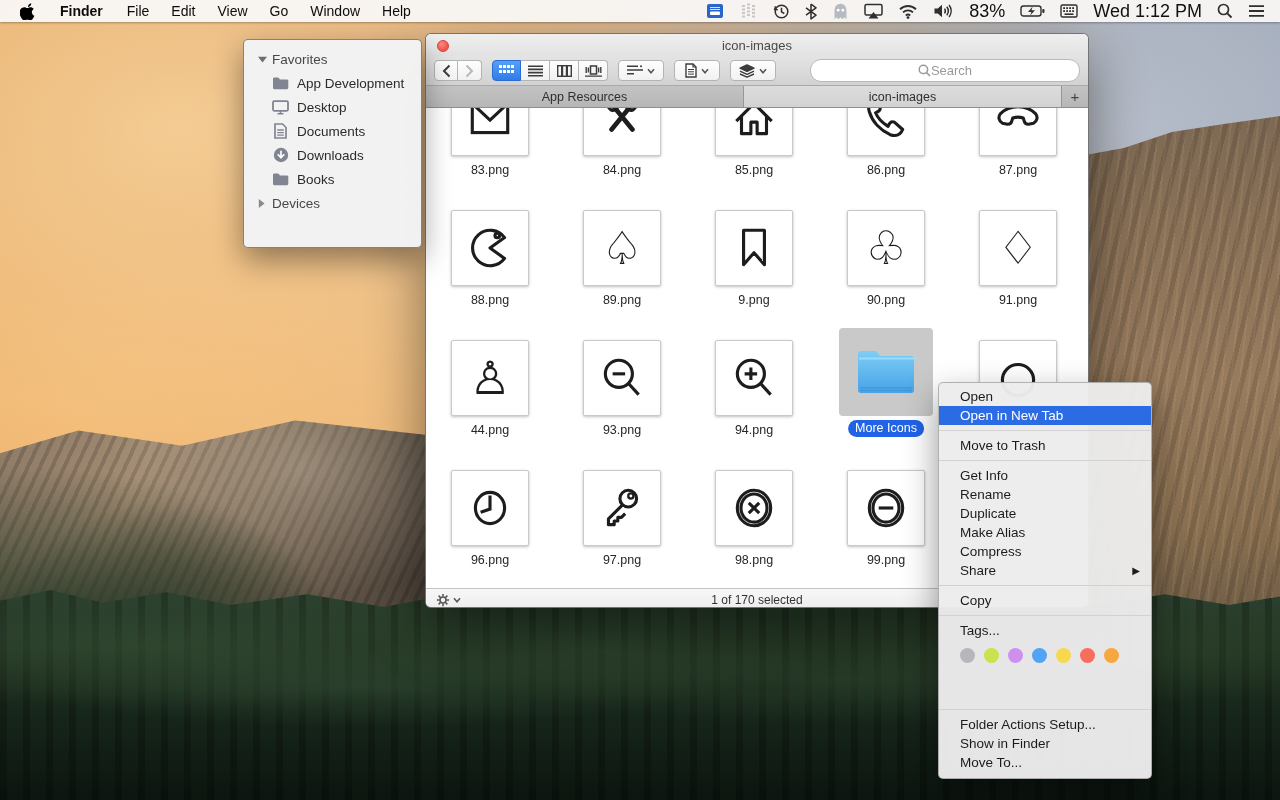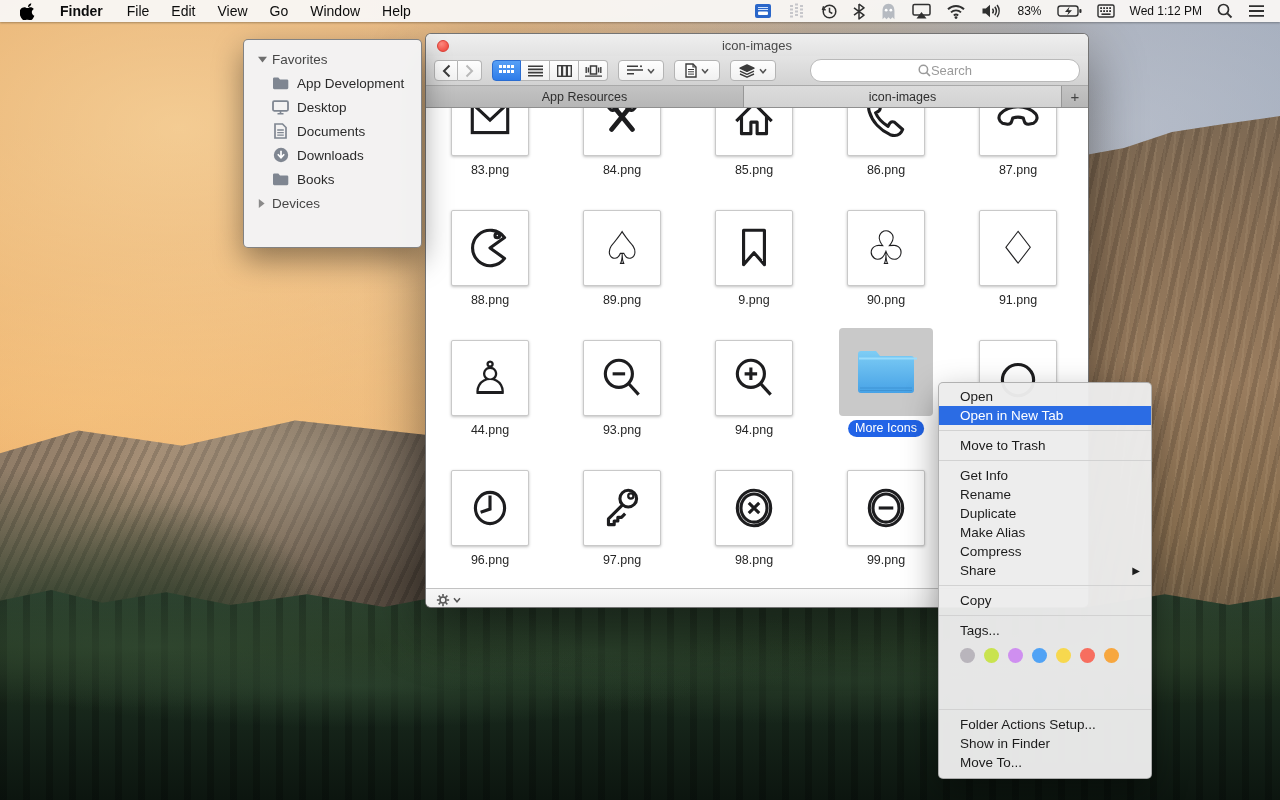--- a/index.html
+++ b/index.html
@@ -42,21 +42,21 @@
   
   #menubar{position:absolute;left:0;top:0;width:1280px;height:22px;
     background:rgba(248,246,244,.96);box-shadow:0 1px 2px rgba(0,0,0,.3);
     display:flex;align-items:center;font-size:14px;color:#0c0c0c;z-index:40;}
   #menubar .apple{padding:0 12px 0 20px;display:flex;align-items:center;}
   #menus{display:flex;align-items:center;height:100%;}
   #menus .m-item{padding:8px 11px;line-height:22px;cursor:default;}
   #menus .m-item.bold{font-weight:bold;padding:0 13px;}
   #status{margin-left:auto;display:flex;align-items:center;gap:15px;padding-right:15px;height:100%;}
   #status .s-icon{display:flex;align-items:center;}
-  #status .s-text{font-size:12px;color:#111;}
+  #status .s-text{font-size:18px;color:#111;}
   
   #popover{position:absolute;left:243px;top:39px;width:177px;height:200px;
     background:rgba(243,243,244,.98);border:1px solid rgba(110,110,110,.85);border-radius:5px;
     box-shadow:0 12px 30px rgba(0,0,0,.4);z-index:30;padding:7px 0 0 0;font-size:13.5px;color:#2b2b2b;}
   .pop-row{display:flex;align-items:center;height:24px;padding-left:14px;cursor:default;}
   .pop-row .tri{width:14px;color:#6e6e6e;font-size:10px;}
   .pop-row.header{color:#474747;}
   .pop-row.child{padding-left:28px;}
   .pop-row .s-ic{width:17px;height:17px;margin-right:8px;display:flex;align-items:center;justify-content:center;}
   
@@ -620,20 +620,21 @@
             </g>
             <circle cx="8" cy="8" r="3.4" fill="none" stroke="#555" stroke-width="1.8"></circle>
           </svg>
         </span>
       <span>
           <svg width="8" height="6" viewBox="0 0 8 6">
             <path d="M1 1.2 4 4.8 7 1.2" fill="none" stroke="#555" stroke-width="1.5"></path>
           </svg>
         </span>
     </div>
+    <div class="count">1 of 170 selected</div>
   </div>
 </div>
 
 <div id="ctxmenu">
     <div class="cm-item">Open</div>
     <div class="cm-item hl" style="background: rgb(43, 108, 228);">Open in New Tab</div>
     <div class="cm-sep"></div>
     <div class="cm-item">Move to Trash</div>
     <div class="cm-sep"></div>
     <div class="cm-item">Get Info</div>

